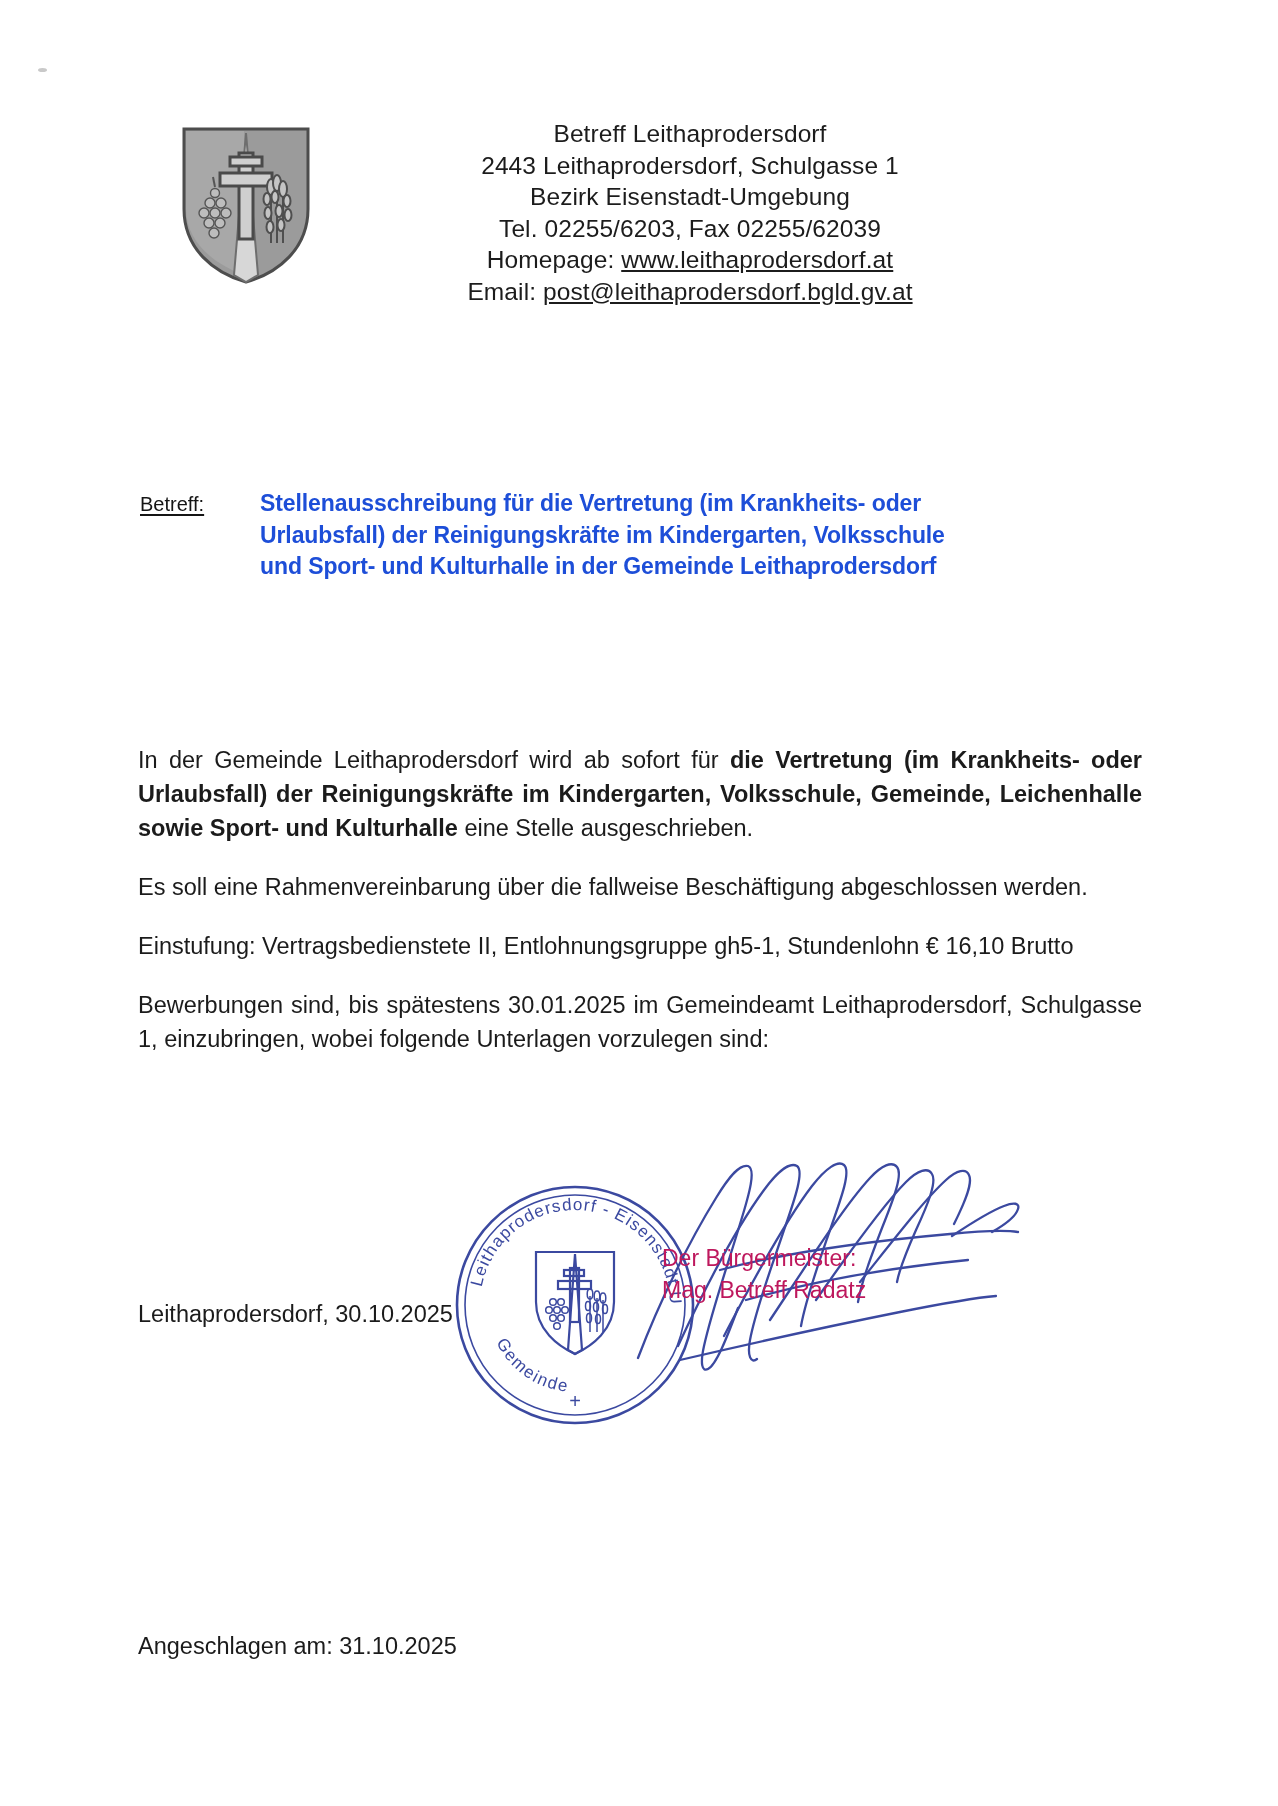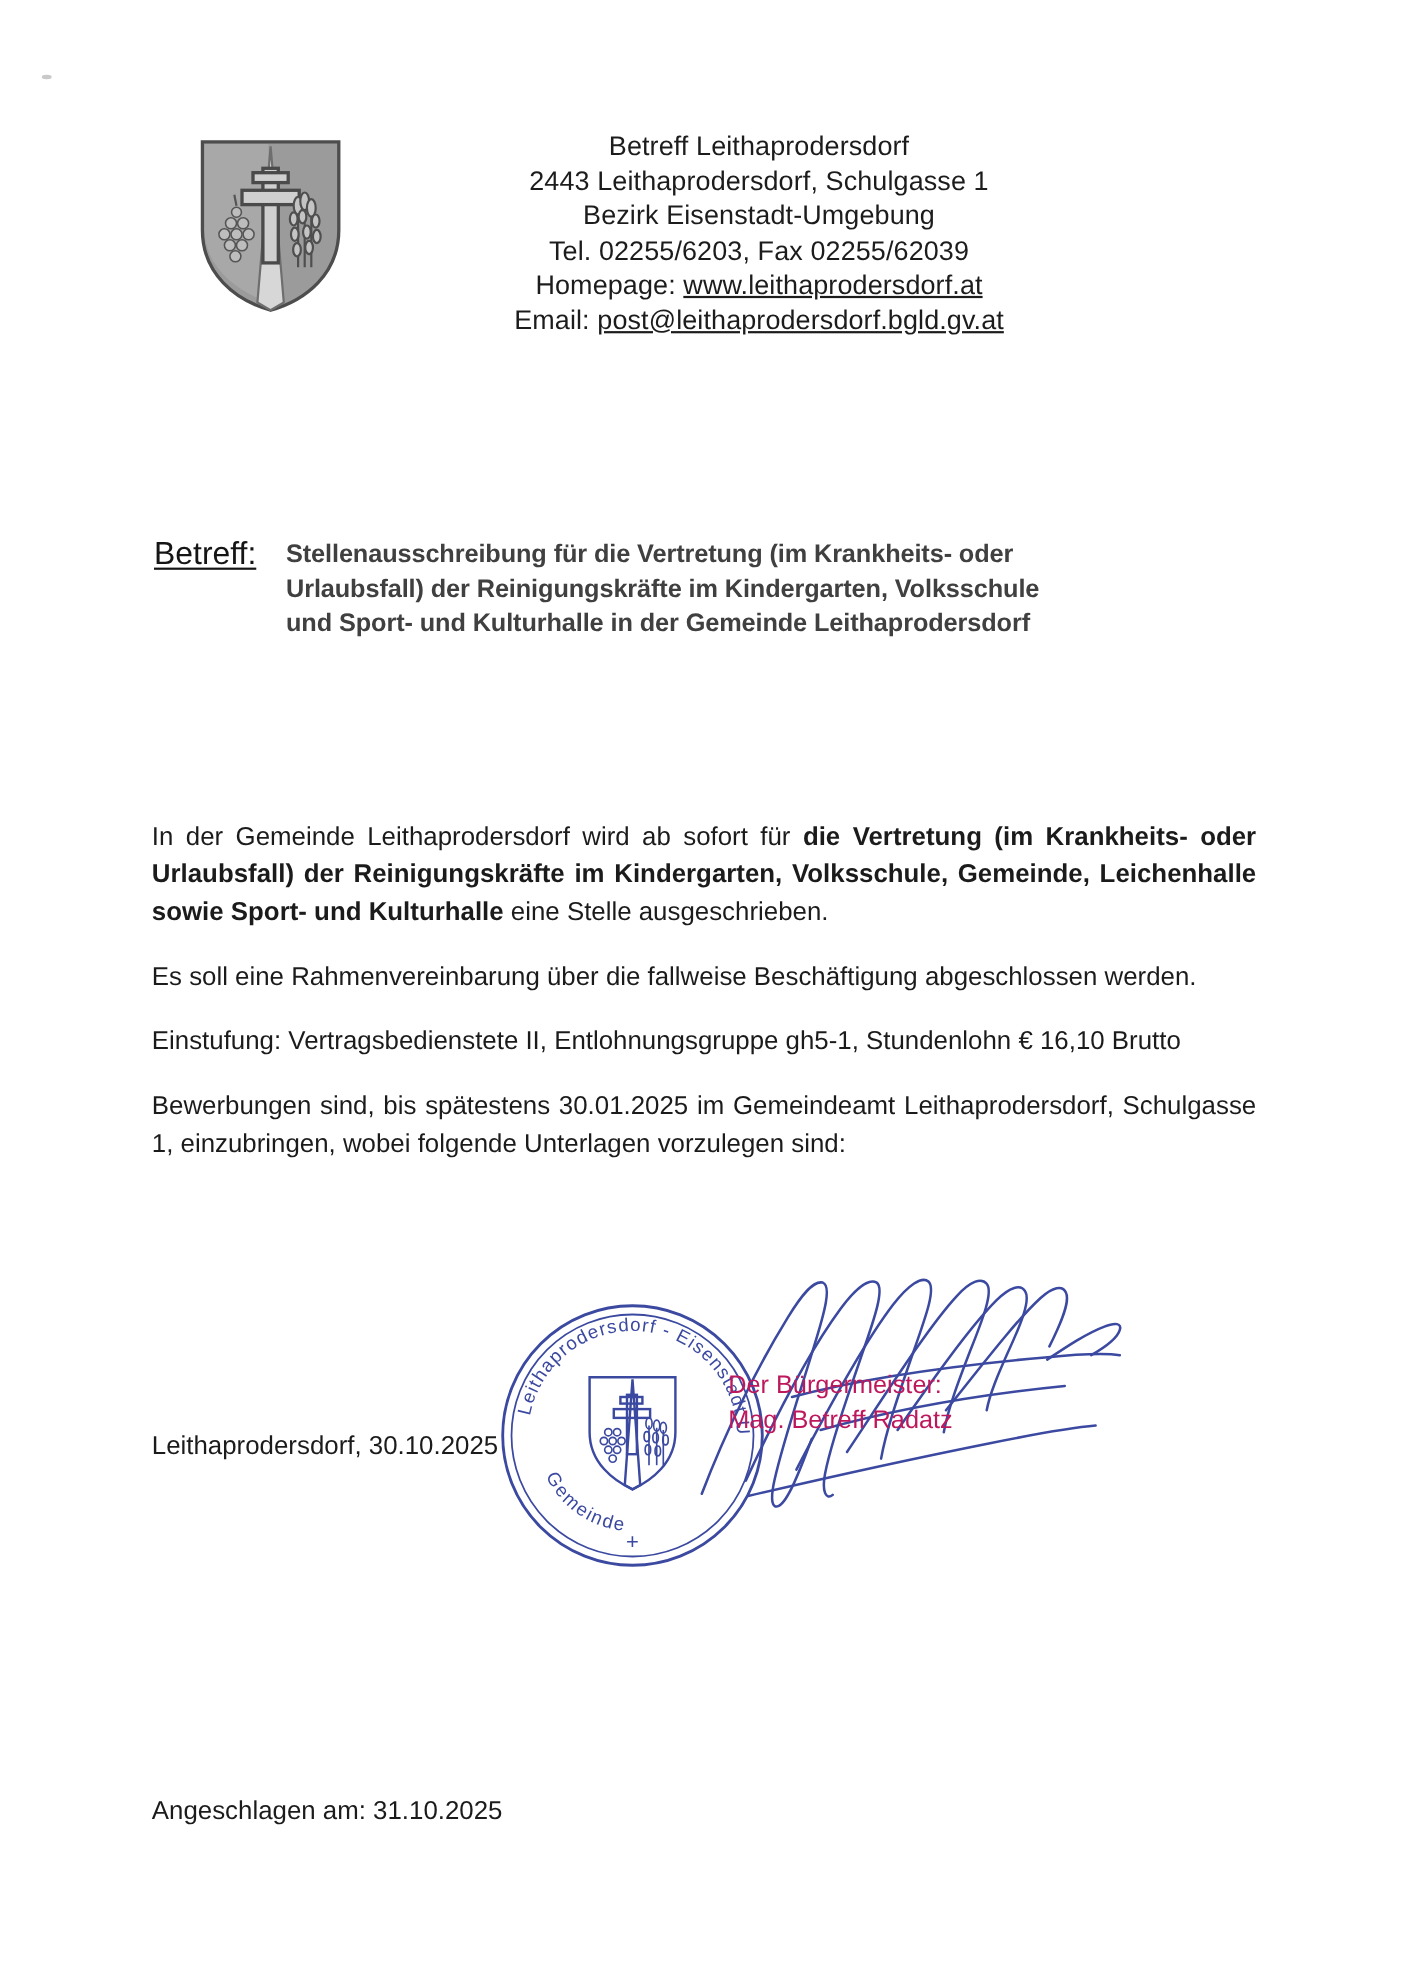--- a/index.html
+++ b/index.html
@@ -60,33 +60,33 @@
   
   .subject-block {
     position: absolute;
     left: 140px;
     top: 488px;
     width: 1000px;
     display: flex;
     align-items: flex-start;
   }
   .subject-label {
-    font-size: 29px;
+    font-size: 20px;
     line-height: 32px;
     text-decoration: underline;
     text-underline-offset: 3px;
     width: 120px;
     flex: 0 0 120px;
     color: #151515;
   }
   .subject-text {
     font-size: 23px;
     line-height: 31.5px;
     font-weight: bold;
-    color: #404040;
+    color: #1d4ed8;
     width: 720px;
     letter-spacing: -0.1px;
   }
 
   
   .body-text {
     position: absolute;
     left: 138px;
     top: 725px;
     width: 1004px;

